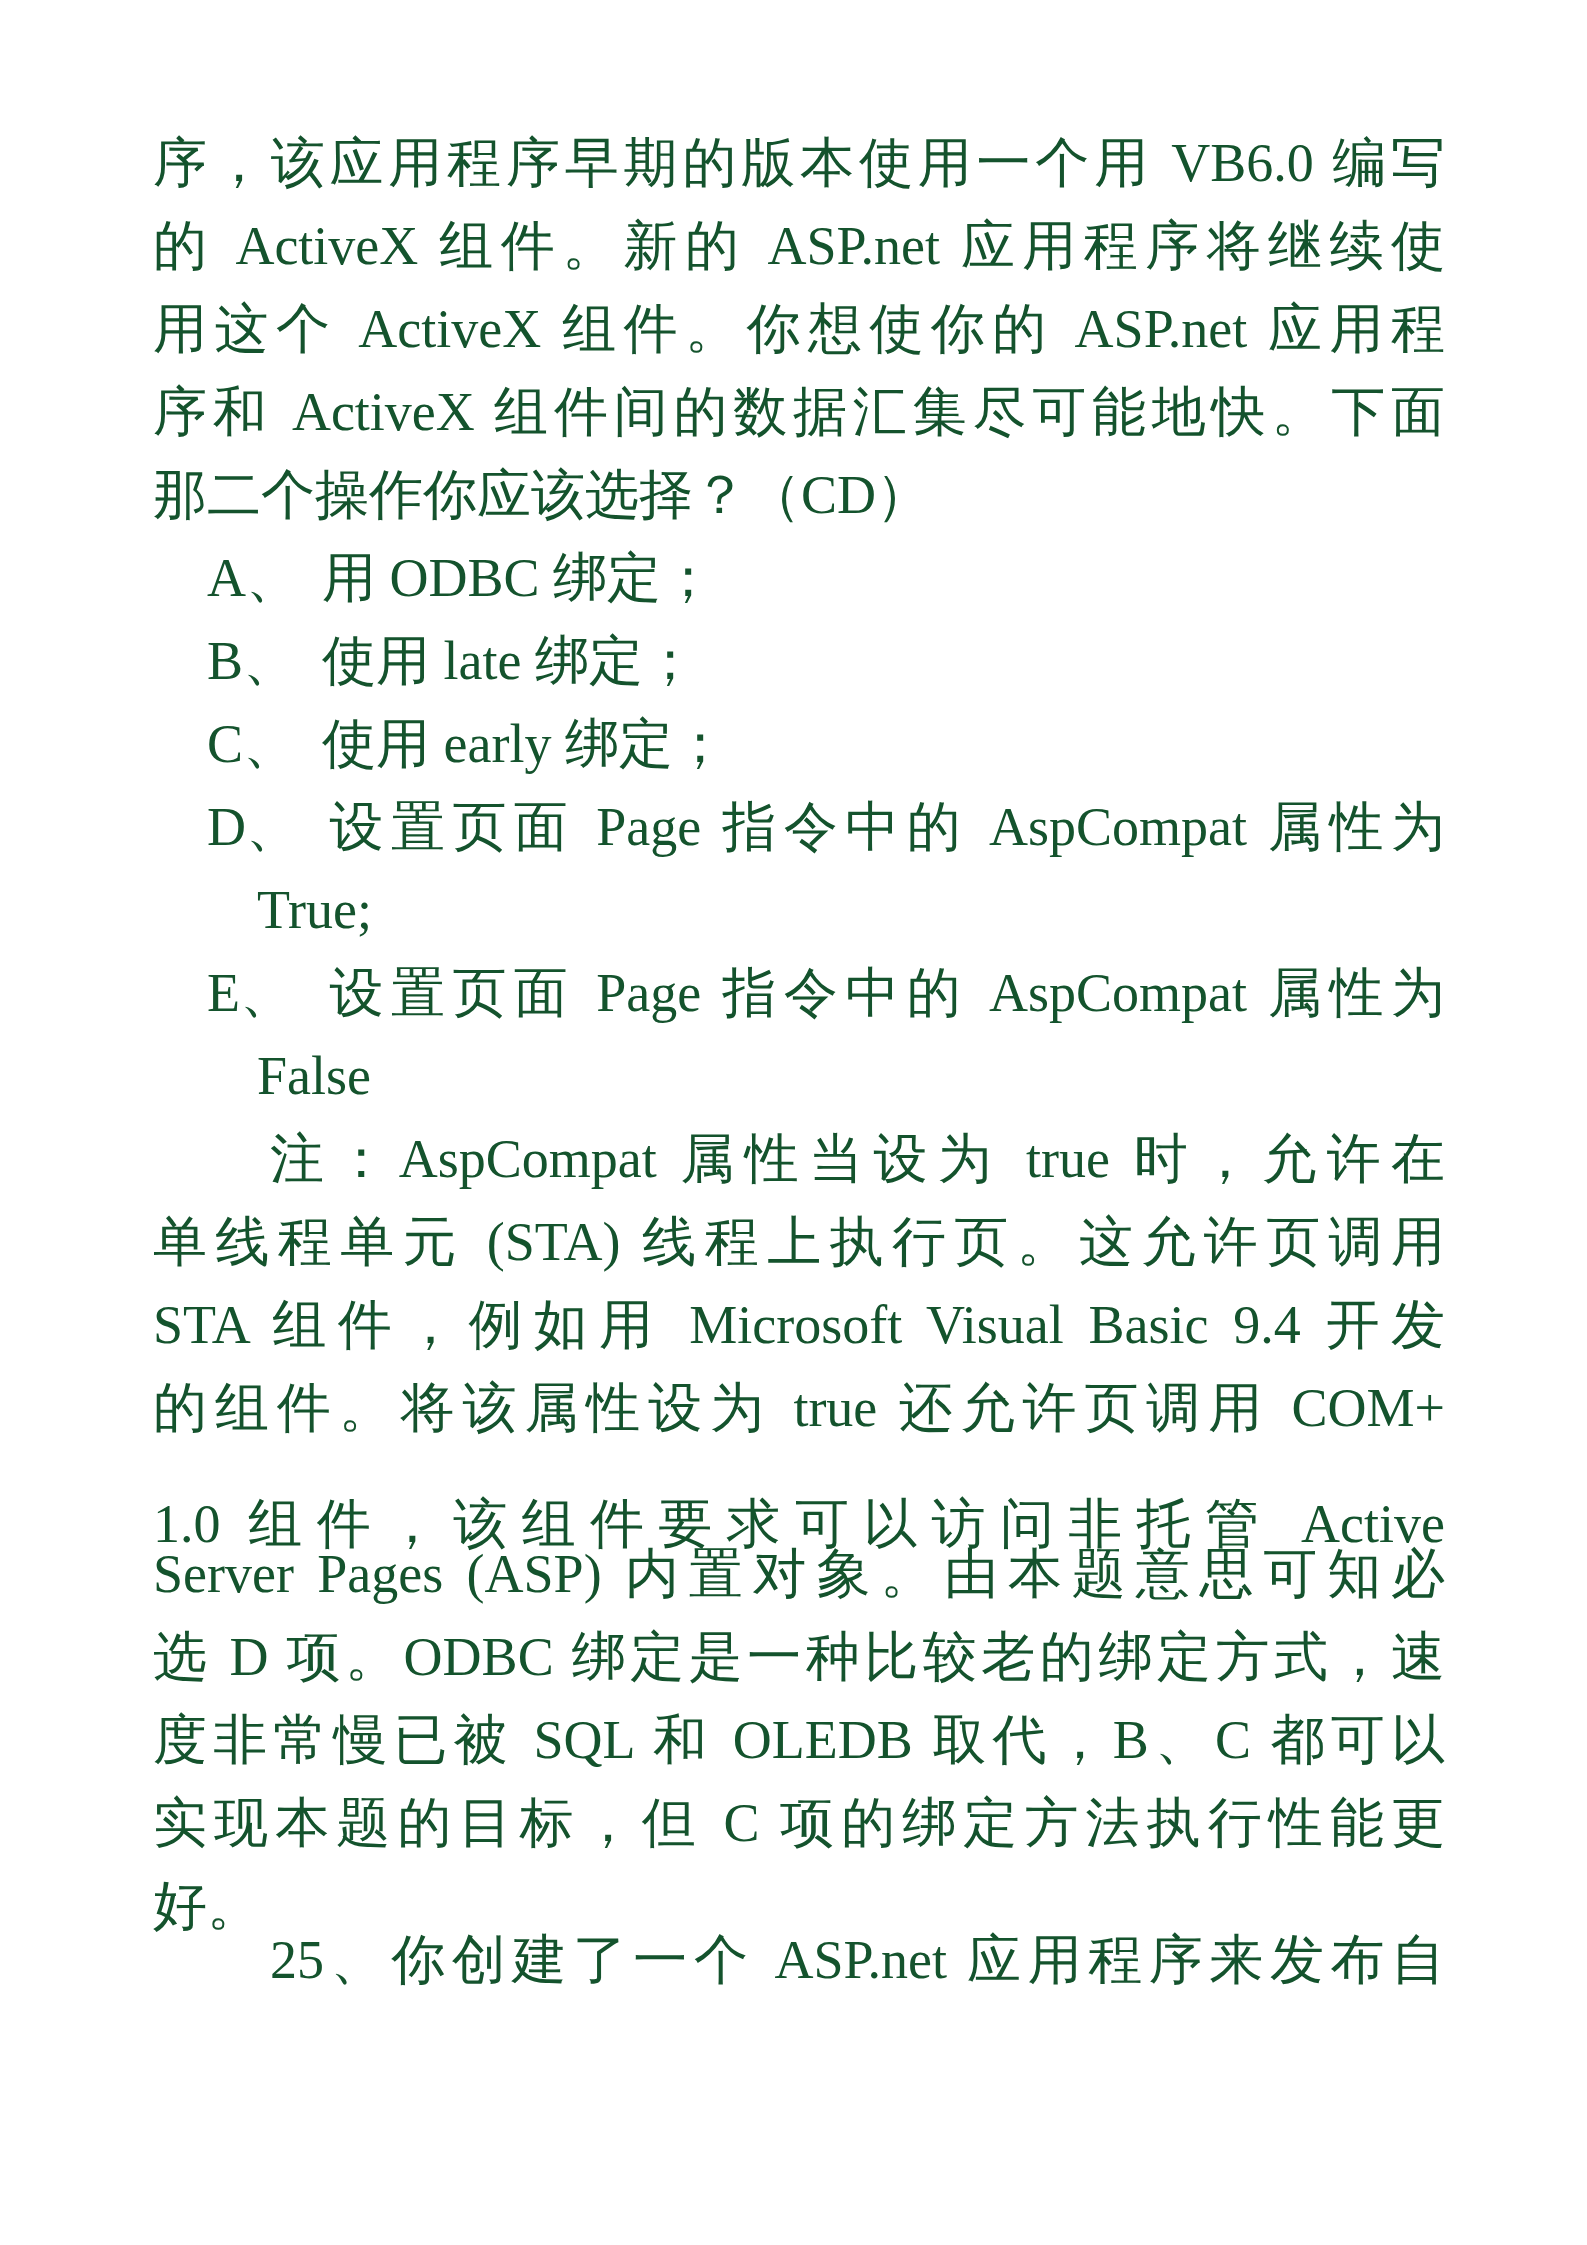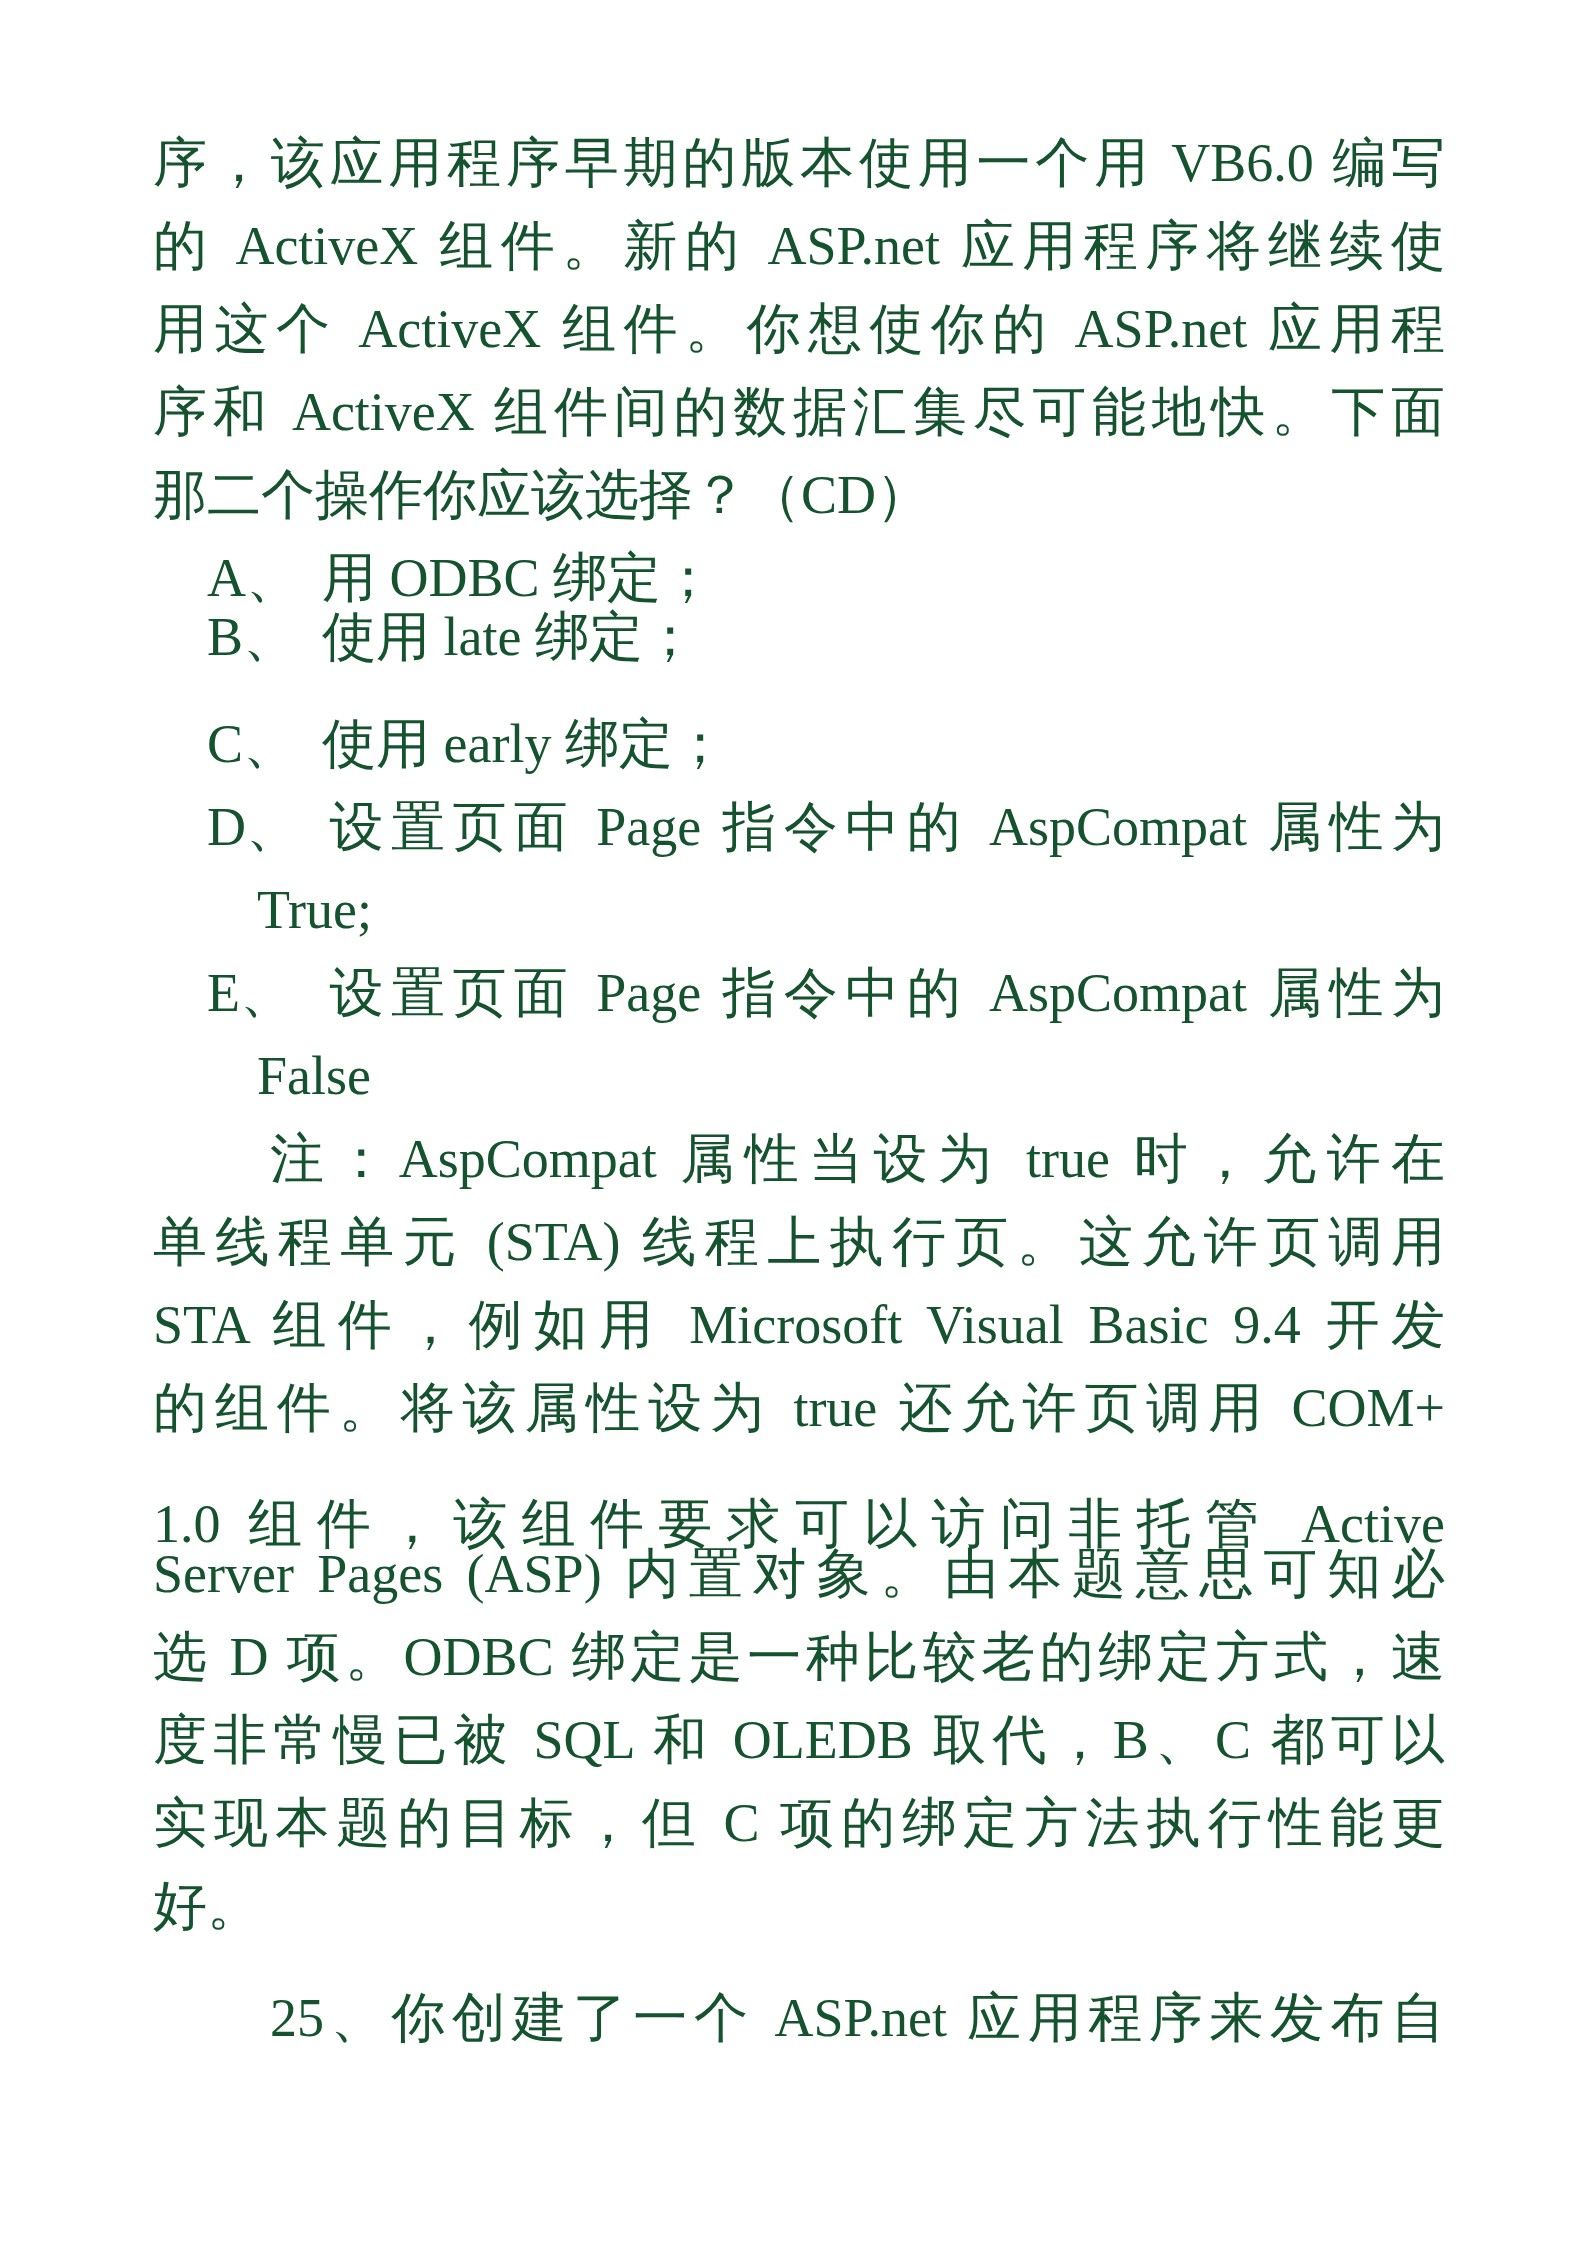--- a/index.html
+++ b/index.html
@@ -31,21 +31,21 @@
 
   <div class="ln full" style="top:133px">序，该应用程序早期的版本使用一个用 VB6.0 编写</div>
   <div class="ln full" style="top:216px">的 ActiveX 组件。新的 ASP.net 应用程序将继续使</div>
   <div class="ln full" style="top:299px">用这个 ActiveX 组件。你想使你的 ASP.net 应用程</div>
   <div class="ln full" style="top:382px">序和 ActiveX 组件间的数据汇集尽可能地快。下面</div>
   <div class="ln full left" style="top:465px">那二个操作你应该选择？（CD）</div>
 
   <div class="ln opt left" style="top:548px">
     <span class="lab">A、</span><span>用 ODBC 绑定；</span>
   </div>
-  <div class="ln opt left" style="top:607px">
+  <div class="ln opt left" style="top:631px">
     <span class="lab">B、</span><span>使用 late 绑定；</span>
   </div>
   <div class="ln opt left" style="top:714px">
     <span class="lab">C、</span><span>使用 early 绑定；</span>
   </div>
   <div class="ln opt" style="top:797px">
     <span class="lab">D、</span><span>设置页面 Page 指令中的 AspCompat 属性为</span>
   </div>
   <div class="ln cont left" style="top:880px">True;</div>
   <div class="ln opt" style="top:963px">
@@ -57,17 +57,17 @@
   <div class="ln full" style="top:1212px">单线程单元  (STA)  线程上执行页。这允许页调用</div>
   <div class="ln full" style="top:1295px">STA  组件，例如用  Microsoft Visual Basic 9.4  开发</div>
   <div class="ln full" style="top:1378px">的组件。将该属性设为  true  还允许页调用  COM+</div>
   <div class="ln full" style="top:1494px">1.0  组件，该组件要求可以访问非托管  Active</div>
   <div class="ln full" style="top:1544px">Server Pages (ASP)  内置对象。由本题意思可知必</div>
   <div class="ln full" style="top:1627px">选 D 项。ODBC 绑定是一种比较老的绑定方式，速</div>
   <div class="ln full" style="top:1710px">度非常慢已被 SQL 和 OLEDB 取代，B、C 都可以</div>
   <div class="ln full" style="top:1793px">实现本题的目标，但 C 项的绑定方法执行性能更</div>
   <div class="ln full left" style="top:1876px">好。</div>
 
-  <div class="ln indent" style="top:1988px">
+  <div class="ln indent" style="top:1930px">
     <span>25、</span><span>你创建了一个 ASP.net 应用程序来发布自</span>
   </div>
 
 </div>
 
 </body></html>

